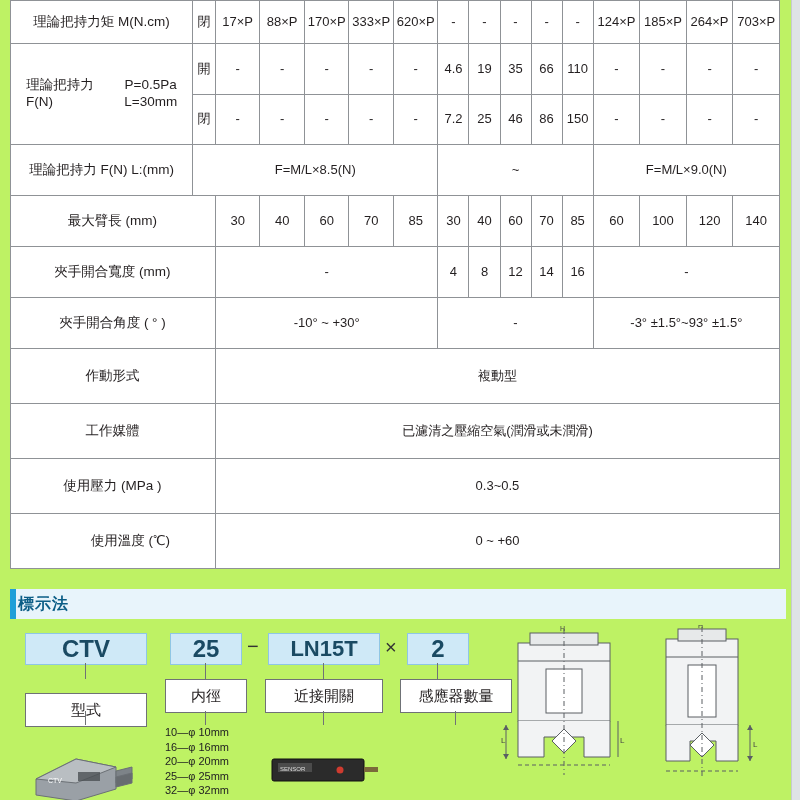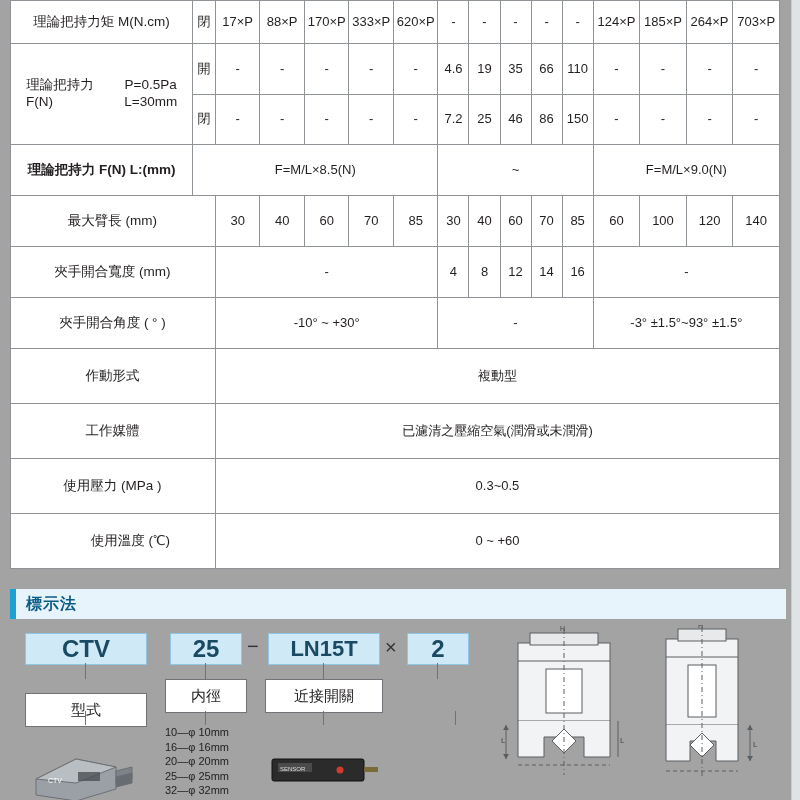--- a/index.html
+++ b/index.html
@@ -11,21 +11,21 @@
     overflow:hidden;
     position:relative;
   }
   
   .page-edge{
     position:absolute;top:0;right:0;width:8px;height:800px;
     background:#dfe3e6;border-left:1px solid #c6cbcf;
   }
   .sheet{
     position:absolute;top:0;left:0;width:792px;height:800px;
-    background:#a3a3a3;
+    background:#bef264;
   }
 
   
   table.spec{
     border-collapse:collapse;
     table-layout:fixed;
     width:770px;
     margin:0 0 0 10px;
     font-size:13px;
   }
@@ -65,21 +65,21 @@
   .sec-head{
     margin:20px 0 0 10px;
     width:770px;
     background:#e8f4fb;
     border-left:6px solid #1f9fd8;
     height:30px;
     display:flex;align-items:center;
   }
   .sec-head .t{
     font-size:16px;font-weight:bold;color:#0b5d86;
-    padding-left:10px;letter-spacing:1px;
+    padding-left:2px;letter-spacing:1px;
   }
 
   .model{
     position:relative;
     margin:14px 0 0 10px;
     width:770px;
     height:170px;
   }
   .mbox{
     position:absolute;
@@ -208,21 +208,21 @@
       <td>46</td>
       <td>86</td>
       <td>150</td>
       <td>-</td>
       <td>-</td>
       <td>-</td>
       <td>-</td>
     </tr>
 
     <tr>
-      <td class="lbl" style="height:46px;font-weight:bold;">理論把持力 F(N) L:(mm)</td>
+      <td class="lbl" style="height:46px;">理論把持力 F(N) L:(mm)</td>
       <td colspan="6">F=M/L×8.5(N)</td>
       <td colspan="5">~</td>
       <td colspan="4">F=M/L×9.0(N)</td>
     </tr>
 
     <tr>
       <td class="lbl ctr" colspan="2" style="height:46px;">最大臂長 (mm)</td>
       <td>30</td>
       <td>40</td>
       <td>60</td>
@@ -293,20 +293,21 @@
     <div class="mbox" style="left:397px;top:0;width:60px;height:30px;font-size:24px;">2</div>
 
     <div class="stem" style="left:75px;top:30px;height:16px;"></div>
     <div class="stem" style="left:195px;top:30px;height:16px;"></div>
     <div class="stem" style="left:313px;top:30px;height:16px;"></div>
     <div class="stem" style="left:427px;top:30px;height:16px;"></div>
 
     <div class="mlabel" style="left:15px;top:60px;width:120px;height:32px;font-size:15px;font-family:Liberation Serif, serif;">型式</div>
     <div class="mlabel" style="left:155px;top:46px;width:80px;height:32px;font-size:15px;">内徑</div>
     <div class="mlabel" style="left:255px;top:46px;width:116px;height:32px;font-size:15px;">近接開關</div>
+    <div class="mlabel" style="left:390px;top:46px;width:110px;height:32px;font-size:15px;">感應器數量</div>
 
     <div class="stem" style="left:75px;top:78px;height:14px;"></div>
     <div class="stem" style="left:195px;top:78px;height:14px;"></div>
     <div class="stem" style="left:313px;top:78px;height:14px;"></div>
     <div class="stem" style="left:445px;top:78px;height:14px;"></div>
 
     <div class="legend" style="left:155px;top:92px;">
       <div>10—φ 10mm</div>
       <div>16—φ 16mm</div>
       <div>20—φ 20mm</div>

